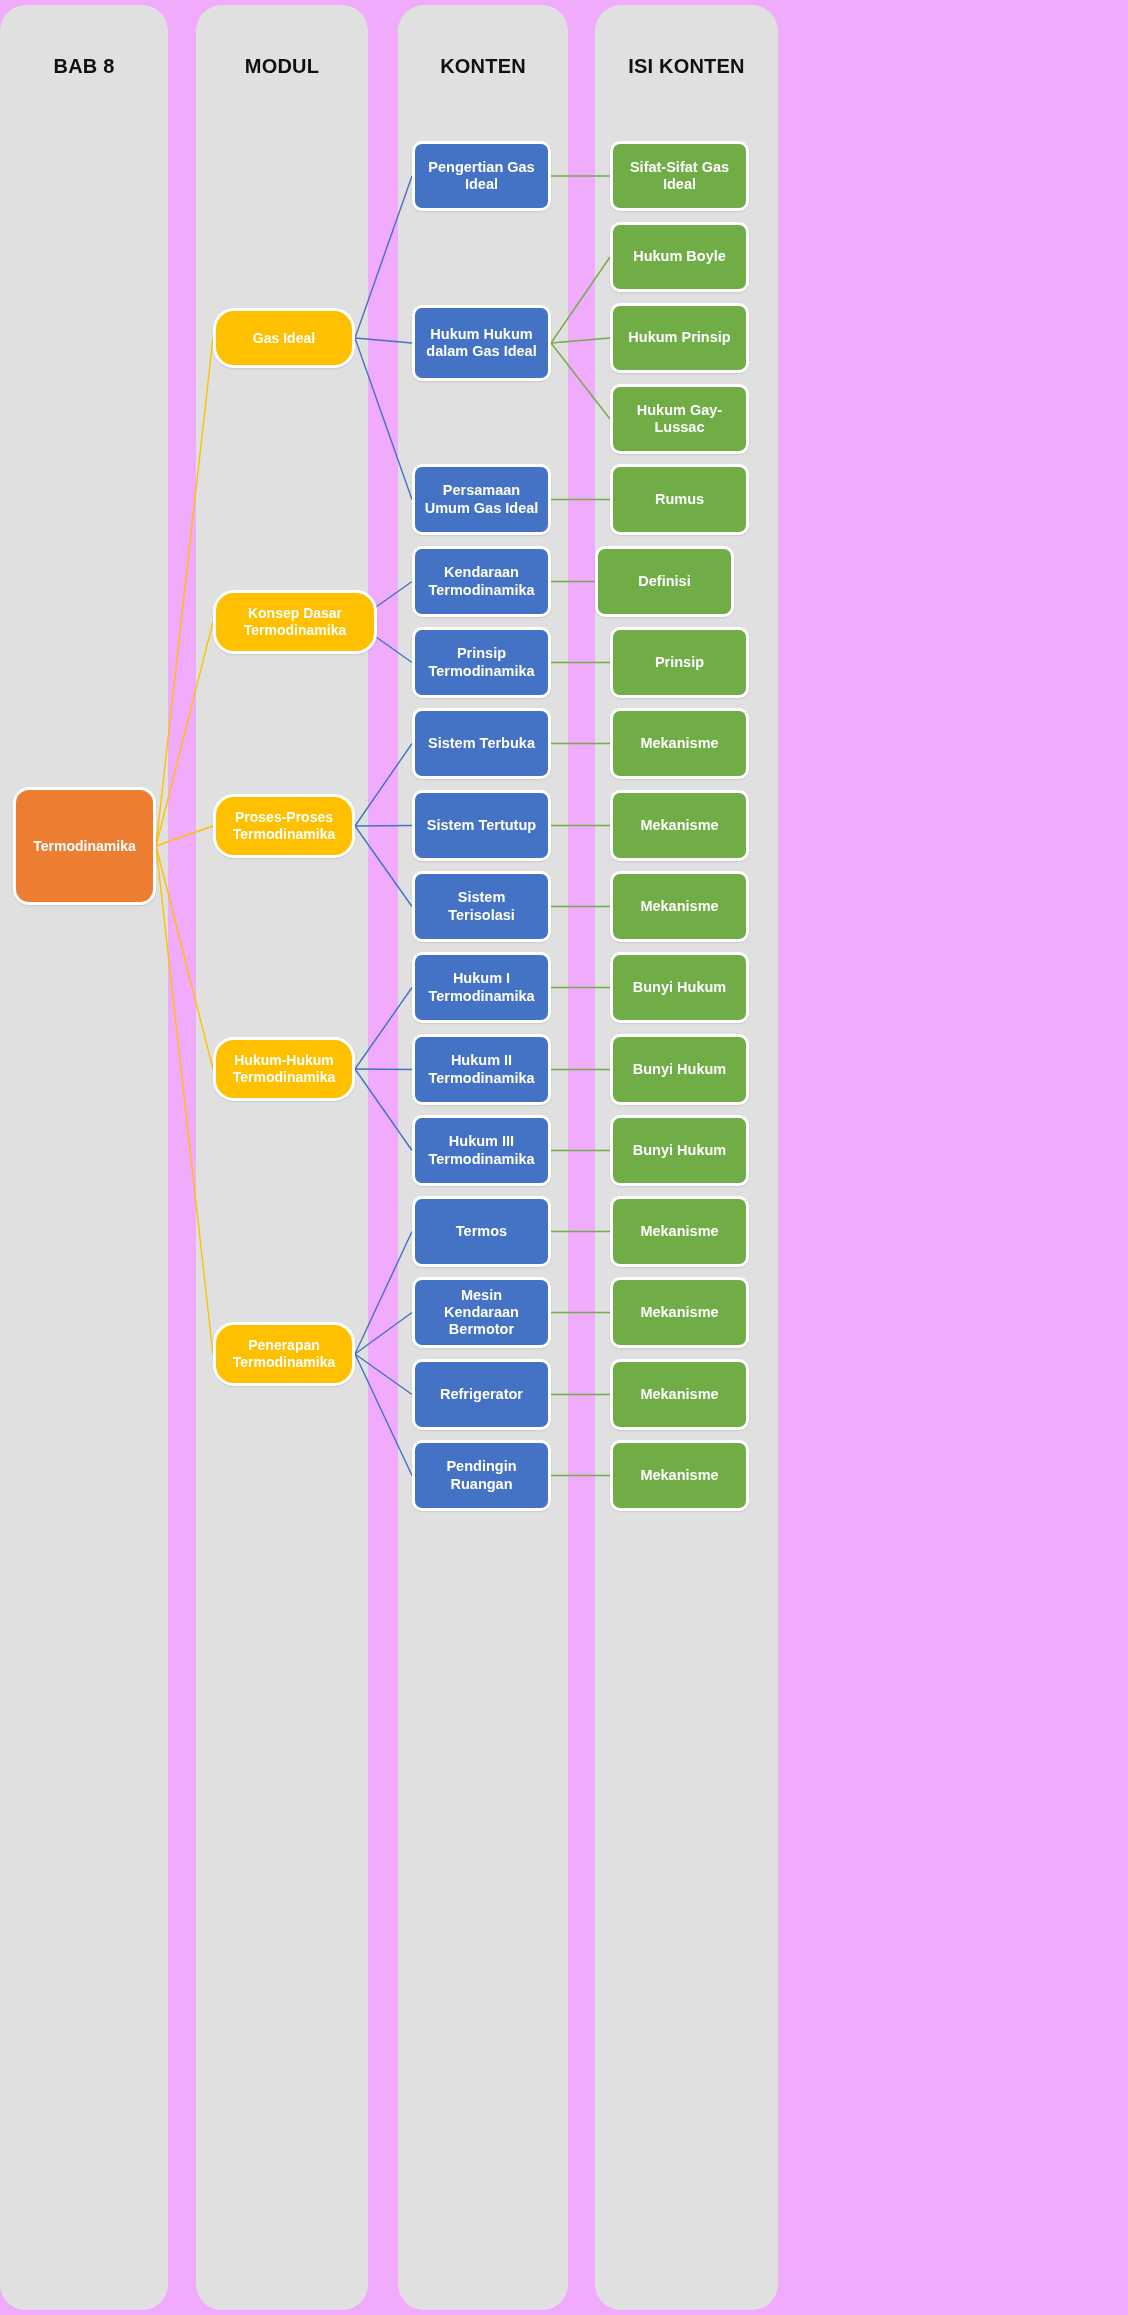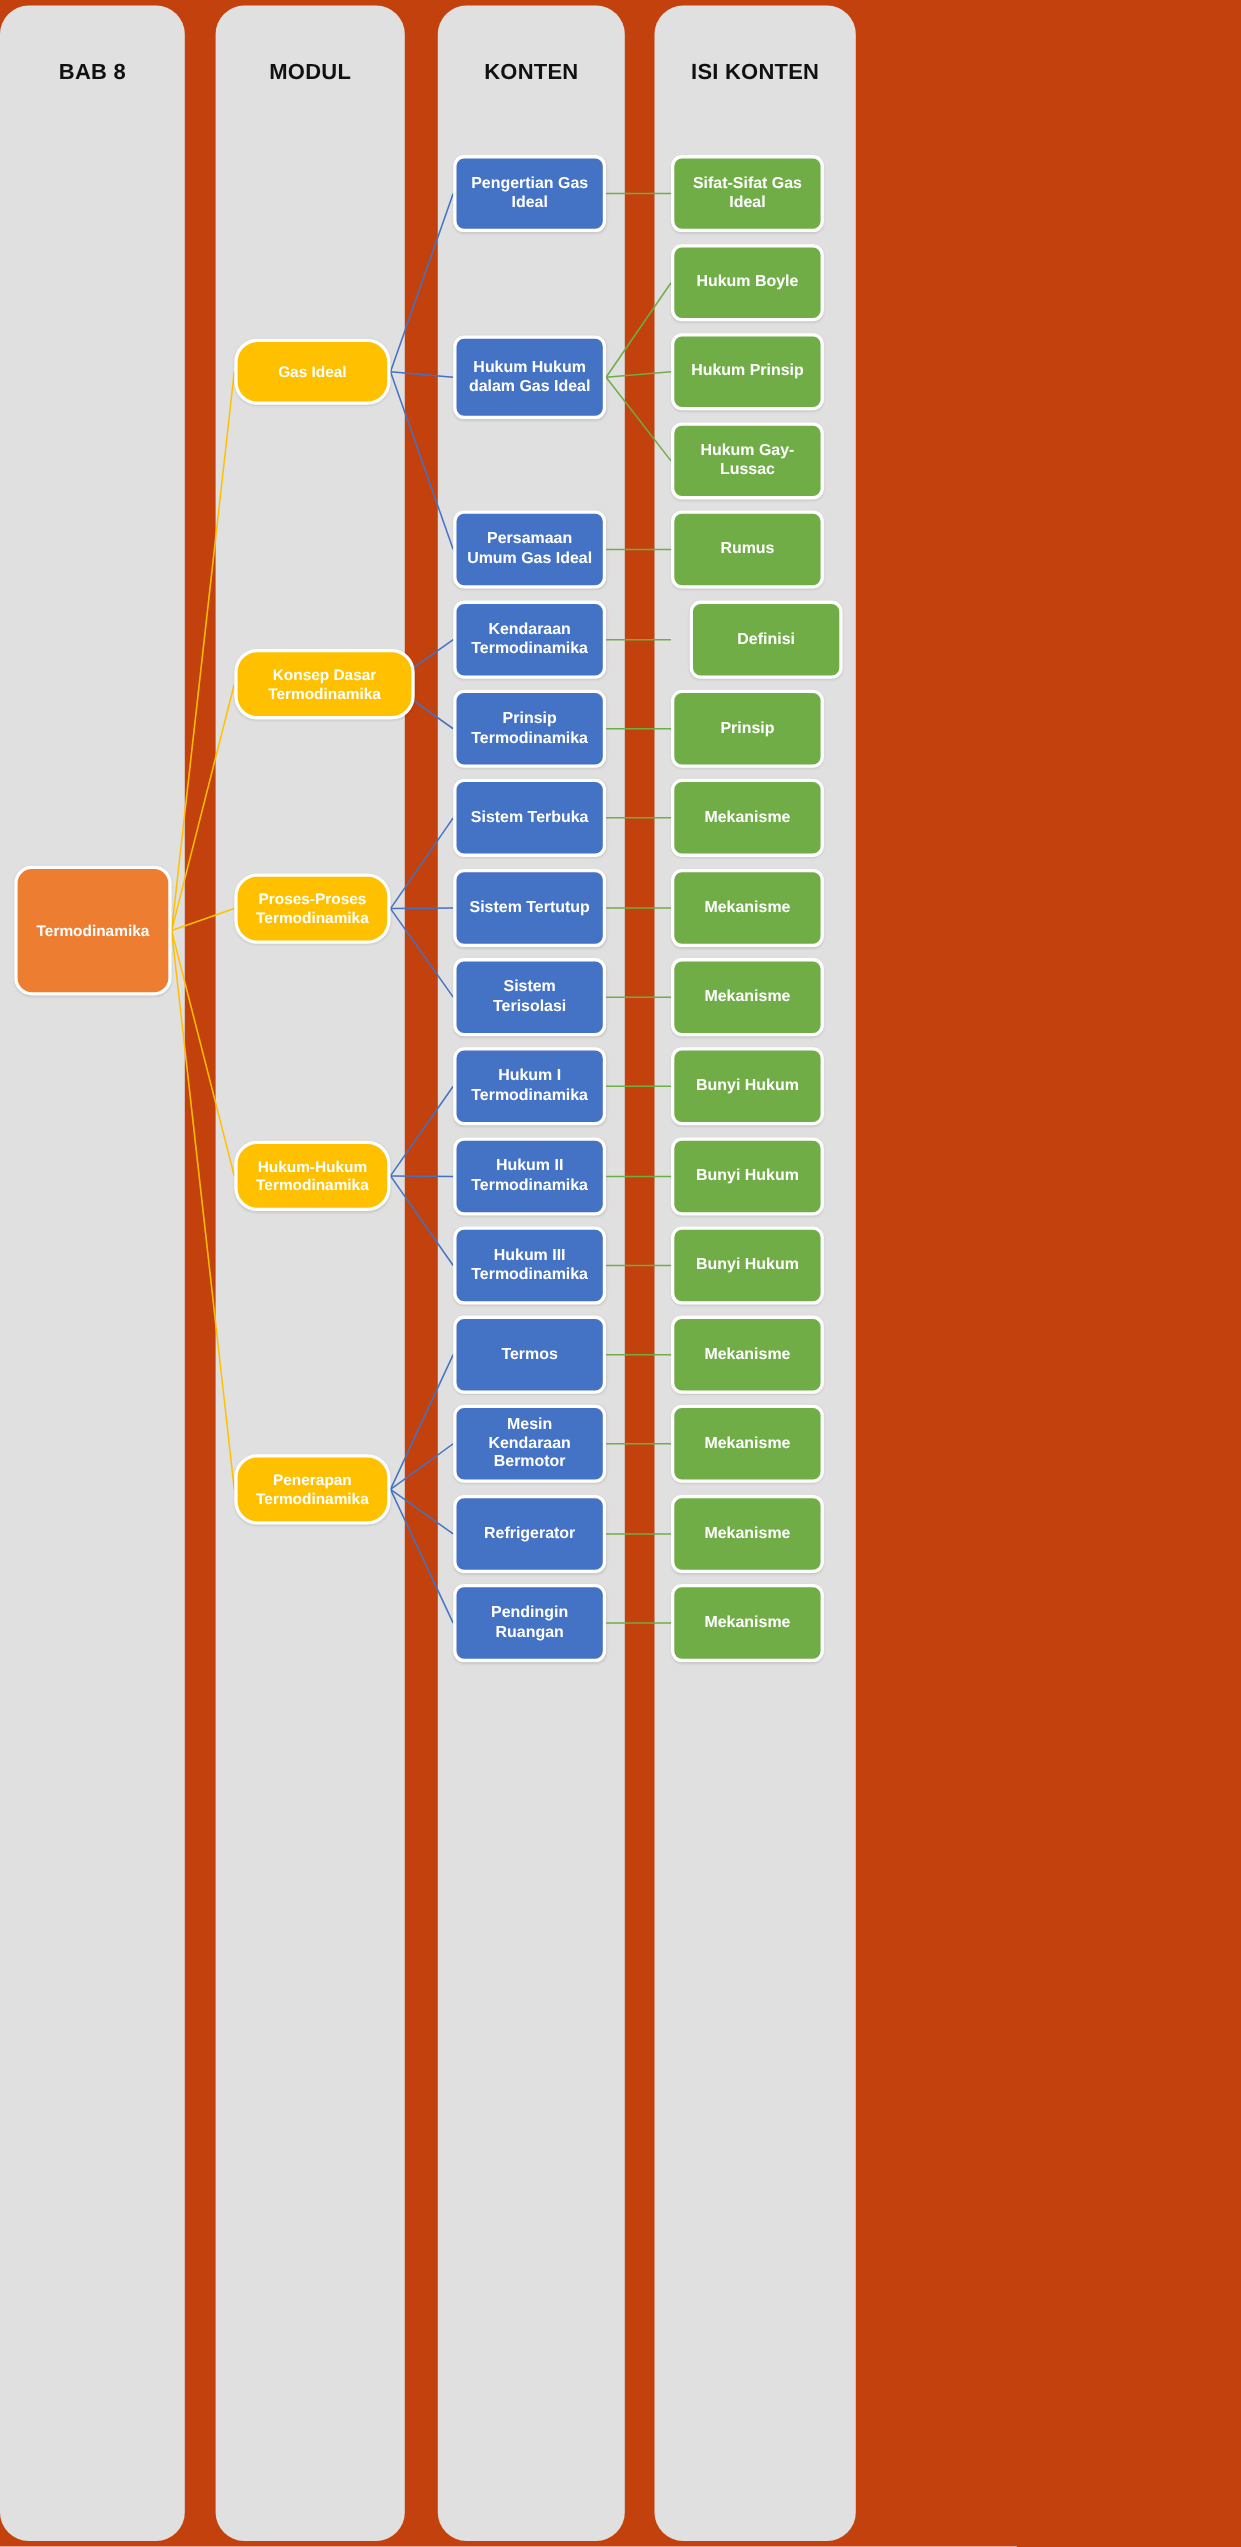--- a/index.html
+++ b/index.html
@@ -2,21 +2,21 @@
 <html><head>
 <meta charset="utf-8">
 <style>
   * { box-sizing: border-box; margin: 0; padding: 0; }
   html, body {
     width: 1128px; height: 2315px;
     background: #ffffff;
     font-family: "Liberation Sans", sans-serif;
     overflow: hidden;
   }
-  #stage { position: relative; width: 1128px; height: 2315px; background:#c2410c; }
+  #stage { position: relative; width: 1128px; height: 2315px; background:#f0abfc; }
 
   .lane {
     position: absolute;
     background: #e0e0e0;
     border-radius: 26px;
   }
   .lane-title {
     position: absolute;
     text-align: center;
     font-weight: bold;
@@ -119,21 +119,21 @@
       <div class="node n-konten" style="left: 412px; top: 1115px; width: 139px; height: 71px;">Hukum III Termodinamika</div>
       <div class="node n-konten" style="left: 412px; top: 1196px; width: 139px; height: 71px;">Termos</div>
       <div class="node n-konten" style="left: 412px; top: 1277px; width: 139px; height: 71px;">Mesin Kendaraan Bermotor</div>
       <div class="node n-konten" style="left: 412px; top: 1359px; width: 139px; height: 71px;">Refrigerator</div>
       <div class="node n-konten" style="left: 412px; top: 1440px; width: 139px; height: 71px;">Pendingin Ruangan</div>
       <div class="node n-isi" style="left: 610px; top: 141px; width: 139px; height: 70px;">Sifat-Sifat Gas Ideal</div>
       <div class="node n-isi" style="left: 610px; top: 222px; width: 139px; height: 70px;">Hukum Boyle</div>
       <div class="node n-isi" style="left: 610px; top: 303px; width: 139px; height: 70px;">Hukum Prinsip</div>
       <div class="node n-isi" style="left: 610px; top: 384px; width: 139px; height: 70px;">Hukum Gay-Lussac</div>
       <div class="node n-isi" style="left: 610px; top: 464px; width: 139px; height: 71px;">Rumus</div>
-      <div class="node n-isi" style="left: 627px; top: 546px; width: 139px; height: 71px;">Definisi</div>
+      <div class="node n-isi" style="left: 595px; top: 546px; width: 139px; height: 71px;">Definisi</div>
       <div class="node n-isi" style="left: 610px; top: 627px; width: 139px; height: 71px;">Prinsip</div>
       <div class="node n-isi" style="left: 610px; top: 708px; width: 139px; height: 71px;">Mekanisme</div>
       <div class="node n-isi" style="left: 610px; top: 790px; width: 139px; height: 71px;">Mekanisme</div>
       <div class="node n-isi" style="left: 610px; top: 871px; width: 139px; height: 71px;">Mekanisme</div>
       <div class="node n-isi" style="left: 610px; top: 952px; width: 139px; height: 71px;">Bunyi Hukum</div>
       <div class="node n-isi" style="left: 610px; top: 1034px; width: 139px; height: 71px;">Bunyi Hukum</div>
       <div class="node n-isi" style="left: 610px; top: 1115px; width: 139px; height: 71px;">Bunyi Hukum</div>
       <div class="node n-isi" style="left: 610px; top: 1196px; width: 139px; height: 71px;">Mekanisme</div>
       <div class="node n-isi" style="left: 610px; top: 1277px; width: 139px; height: 71px;">Mekanisme</div>
       <div class="node n-isi" style="left: 610px; top: 1359px; width: 139px; height: 71px;">Mekanisme</div>

